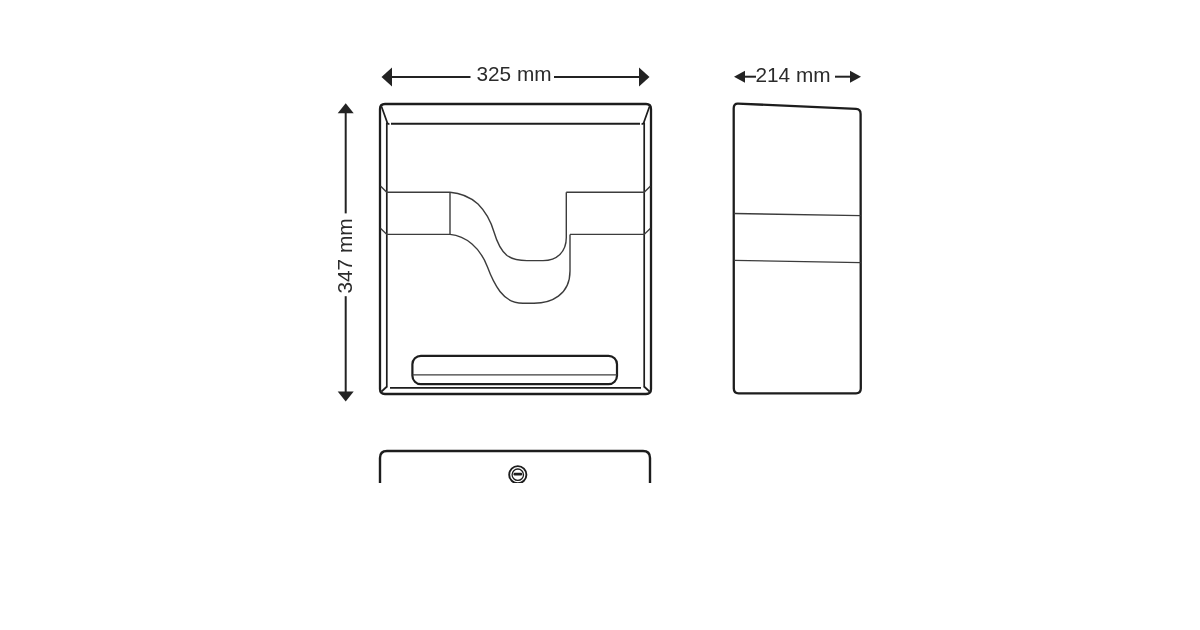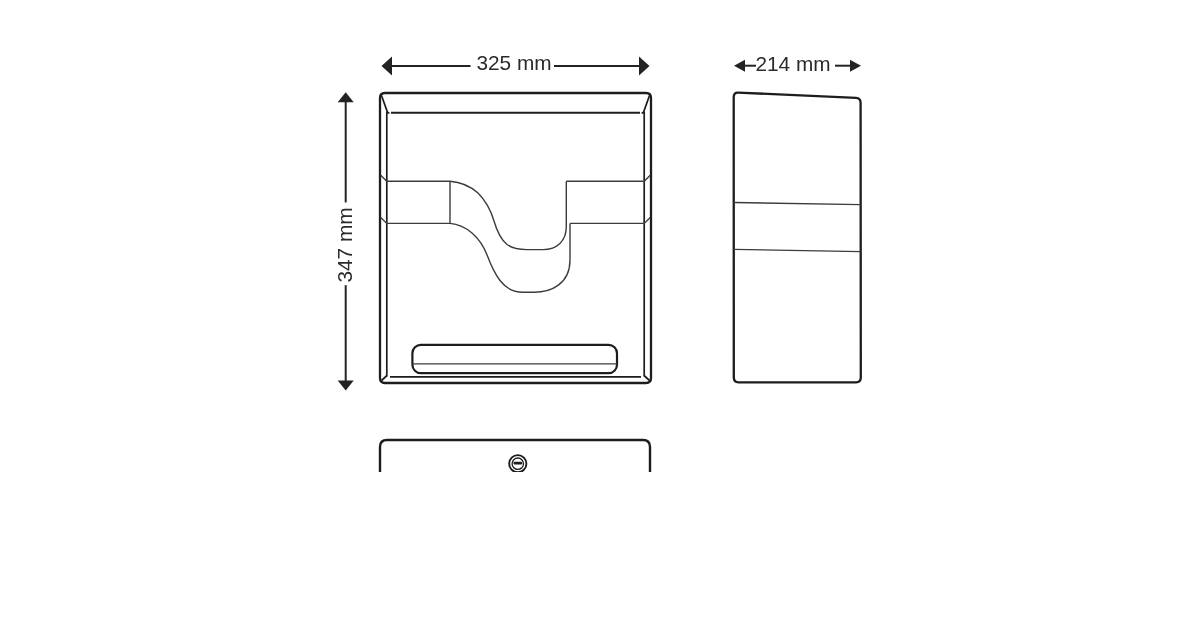--- a/index.html
+++ b/index.html
@@ -1,16 +1,16 @@
 <!DOCTYPE html>
 <html><head>
 <meta charset="utf-8">
 <style>
   html,body{margin:0;padding:0;background:#ffffff;}
-  .page{width:1200px;height:472px;position:relative;background:#fff;overflow:hidden;}
+  .page{width:1200px;height:472px;position:relative;background:#fff;overflow:hidden;margin-top:11px;}
   svg{display:block;}
   text{font-family:"Liberation Sans", sans-serif;fill:#2b2b2b;}
 </style>
 </head>
 <body>
 
 <div class="page">
 <svg width="1200" height="630" viewBox="0 0 1200 630" fill="none">
 
   <g stroke="#232323" stroke-width="2">

